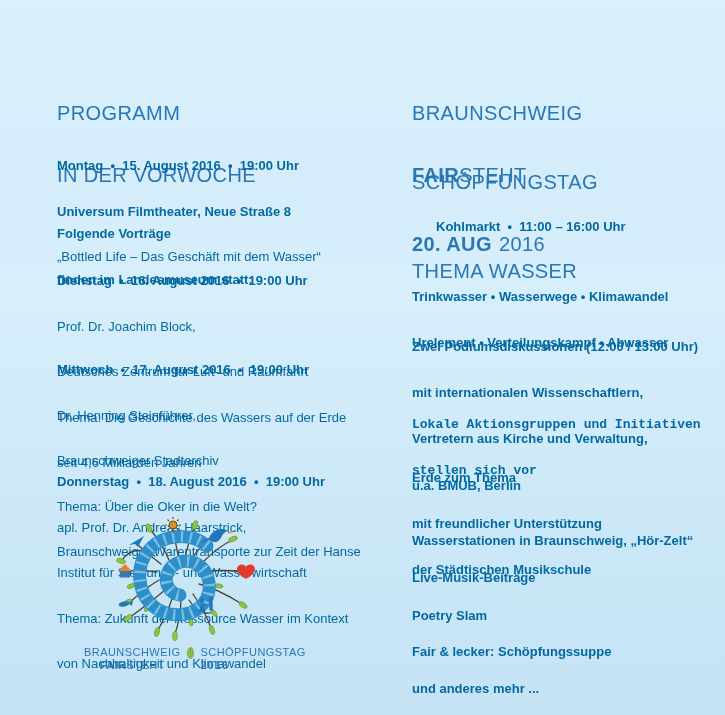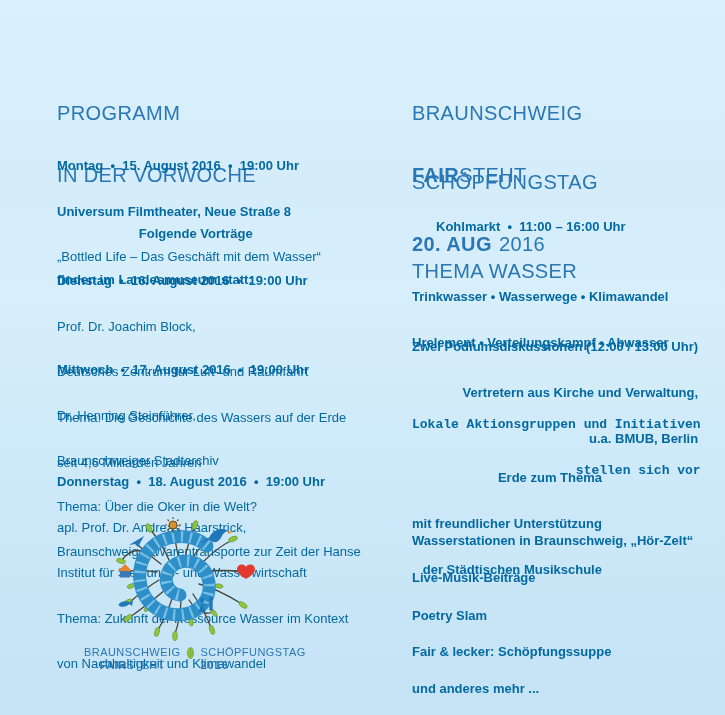--- a/index.html
+++ b/index.html
@@ -9,21 +9,21 @@
     background:linear-gradient(180deg,#daf0fc 0%,#d5edfb 25%,#d7eefb 42%,#cfeaf9 62%,#c9e6f7 82%,#c5e3f5 100%);
     position:relative;
   }
   .abs{position:absolute;}
   .h1{
     font-size:20px;line-height:20.5px;font-weight:400;letter-spacing:.4px;
     color:#2a77b4;white-space:pre-wrap;
   }
   .block{font-size:13px;color:#0369a1;white-space:pre-wrap;}
   .lh15 .ln{line-height:15.6px;}
-  .lh16 .ln{line-height:16.2px;text-align:right;}
+  .lh16 .ln{line-height:16.2px;}
   .b{font-weight:bold;}
   .year{font-weight:400;margin-left:7px;}
   .caption{
     display:grid;grid-template-columns:auto 14px auto;column-gap:3px;
     font-size:11px;line-height:13px;letter-spacing:.45px;color:#2a77b4;
     align-items:end;
   }
   .caption .c1{text-align:right;}
   .caption .c3{text-align:left;}
   .caption .r2l{grid-column:1;text-align:center;font-weight:400;}
@@ -195,20 +195,21 @@
     <div>THEMA WASSER</div>
   </div>
 
   <div class="abs block lh16" style="left:412px;top:259px;">
     <div class="ln b">Trinkwasser • Wasserwege • Klimawandel</div>
     <div class="ln b">Urelement • Verteilungskampf • Abwasser</div>
   </div>
 
   <div class="abs block lh16" style="left:412px;top:309px;">
     <div class="ln b">Zwei Podiumsdiskussionen (12:00 / 13:00 Uhr)</div>
+    <div class="ln b">mit internationalen Wissenschaftlern,</div>
     <div class="ln b">Vertretern aus Kirche und Verwaltung,</div>
     <div class="ln b">u.a. BMUB, Berlin</div>
   </div>
 
   <div class="abs block lh16" style="left:412px;top:387px;font-family:Liberation Mono, monospace;">
     <div class="ln b">Lokale Aktionsgruppen und Initiativen</div>
     <div class="ln b">stellen sich vor</div>
   </div>
 
   <div class="abs block lh16" style="left:412px;top:440px;">

